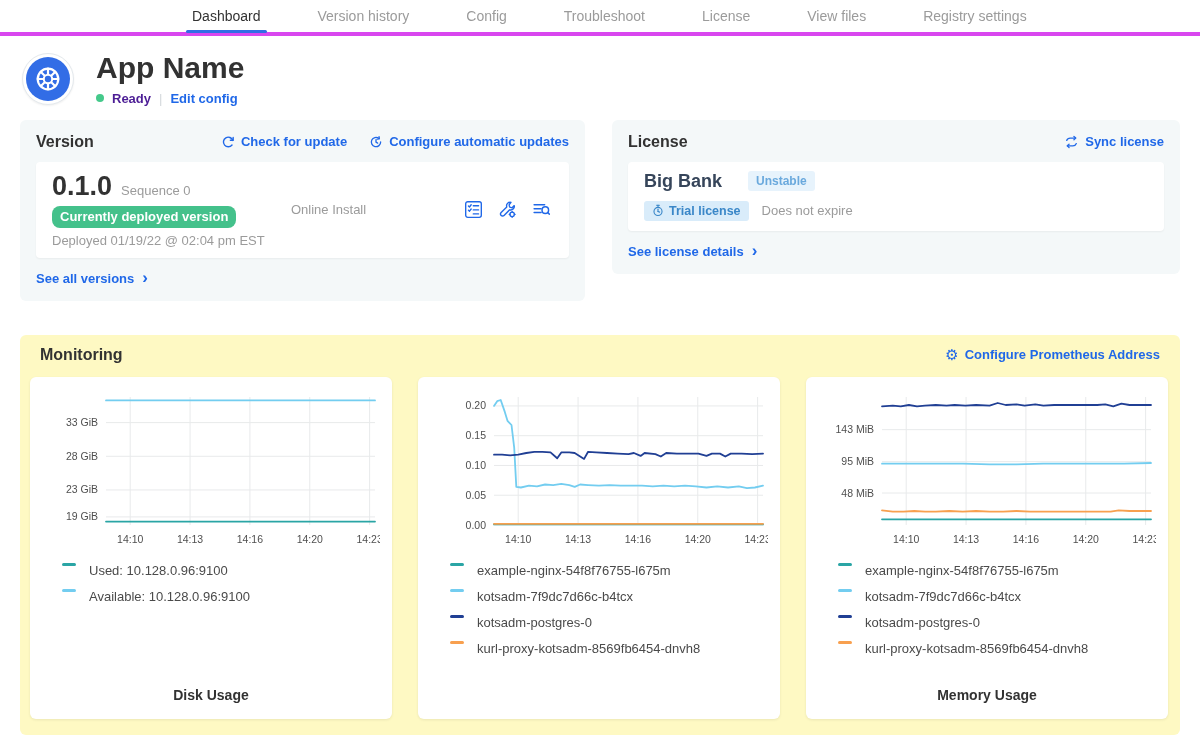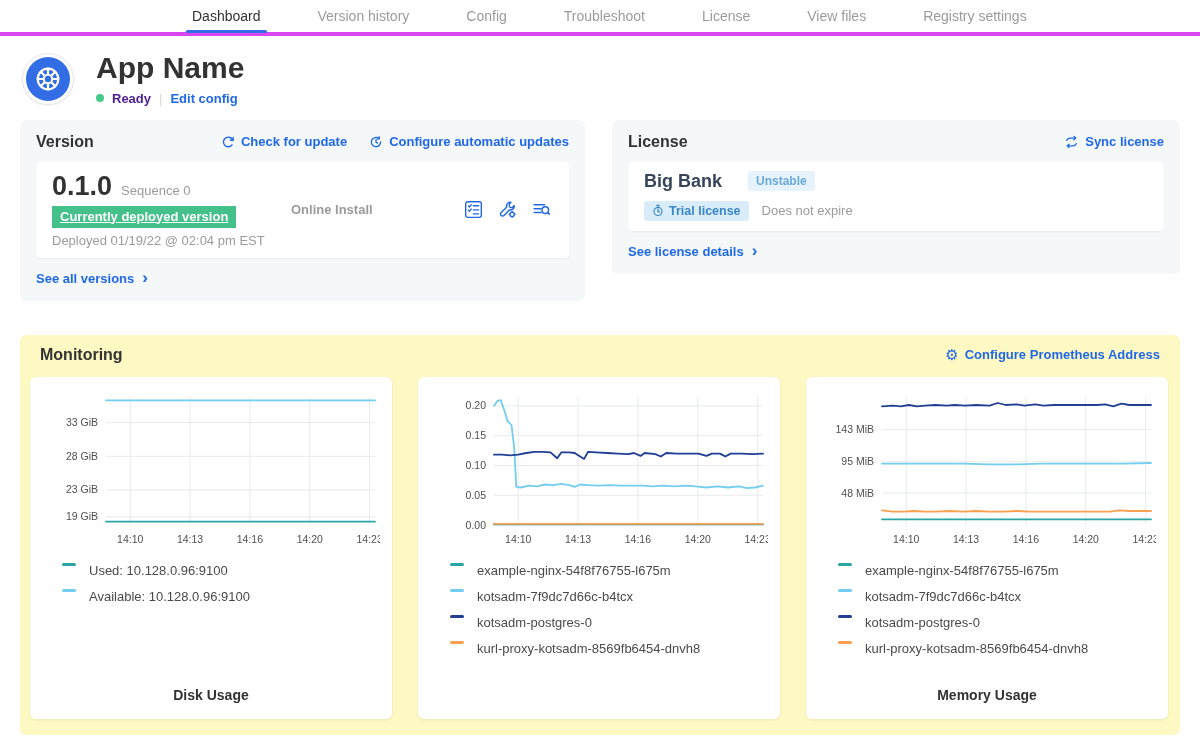--- a/index.html
+++ b/index.html
@@ -59,24 +59,23 @@
   .version-panel { width: 565px; }
   .license-panel { flex: 1; }
   .version-inner { display: flex; align-items: center; }
   .version-left { width: 235px; }
   .version-line { display: flex; align-items: baseline; gap: 9px; }
   .version-number { font-size: 27px; font-weight: 700; }
   .muted { color: #9b9b9b; font-size: 13px; }
   .deployed-badge {
     display: inline-block; margin: 4px 0 5px; padding: 3px 8px 4px;
     background: var(--badge-green, #44c18b); color: #fff; font-size: 13px; font-weight: 600;
-    border-radius: 0;
-    text-decoration: underline;
-  }
-  .install-type { flex: 1; text-align: left; padding-left: 4px; color: #9b9b9b; font-size: 13px; font-weight: 700; }
+    border-radius: 8px;
+  }
+  .install-type { flex: 1; text-align: left; padding-left: 4px; color: #9b9b9b; font-size: 13px; font-weight: 400; }
   .version-actions { display: flex; gap: 15px; align-items: center; color: var(--link-blue, #2068e8); padding-right: 2px; }
   .icon-btn { cursor: pointer; display: flex; }
   .panel-footer { margin-top: 11px; }
   
   .license-name-row { display: flex; align-items: center; gap: 26px; }
   .license-name { font-size: 18px; font-weight: 700; color: #36455a; }
   .channel-badge {
     background: #e7f3fc; color: #6aa9dd; font-size: 12px; font-weight: 600;
     padding: 3px 8px; border-radius: 3px;
   }

